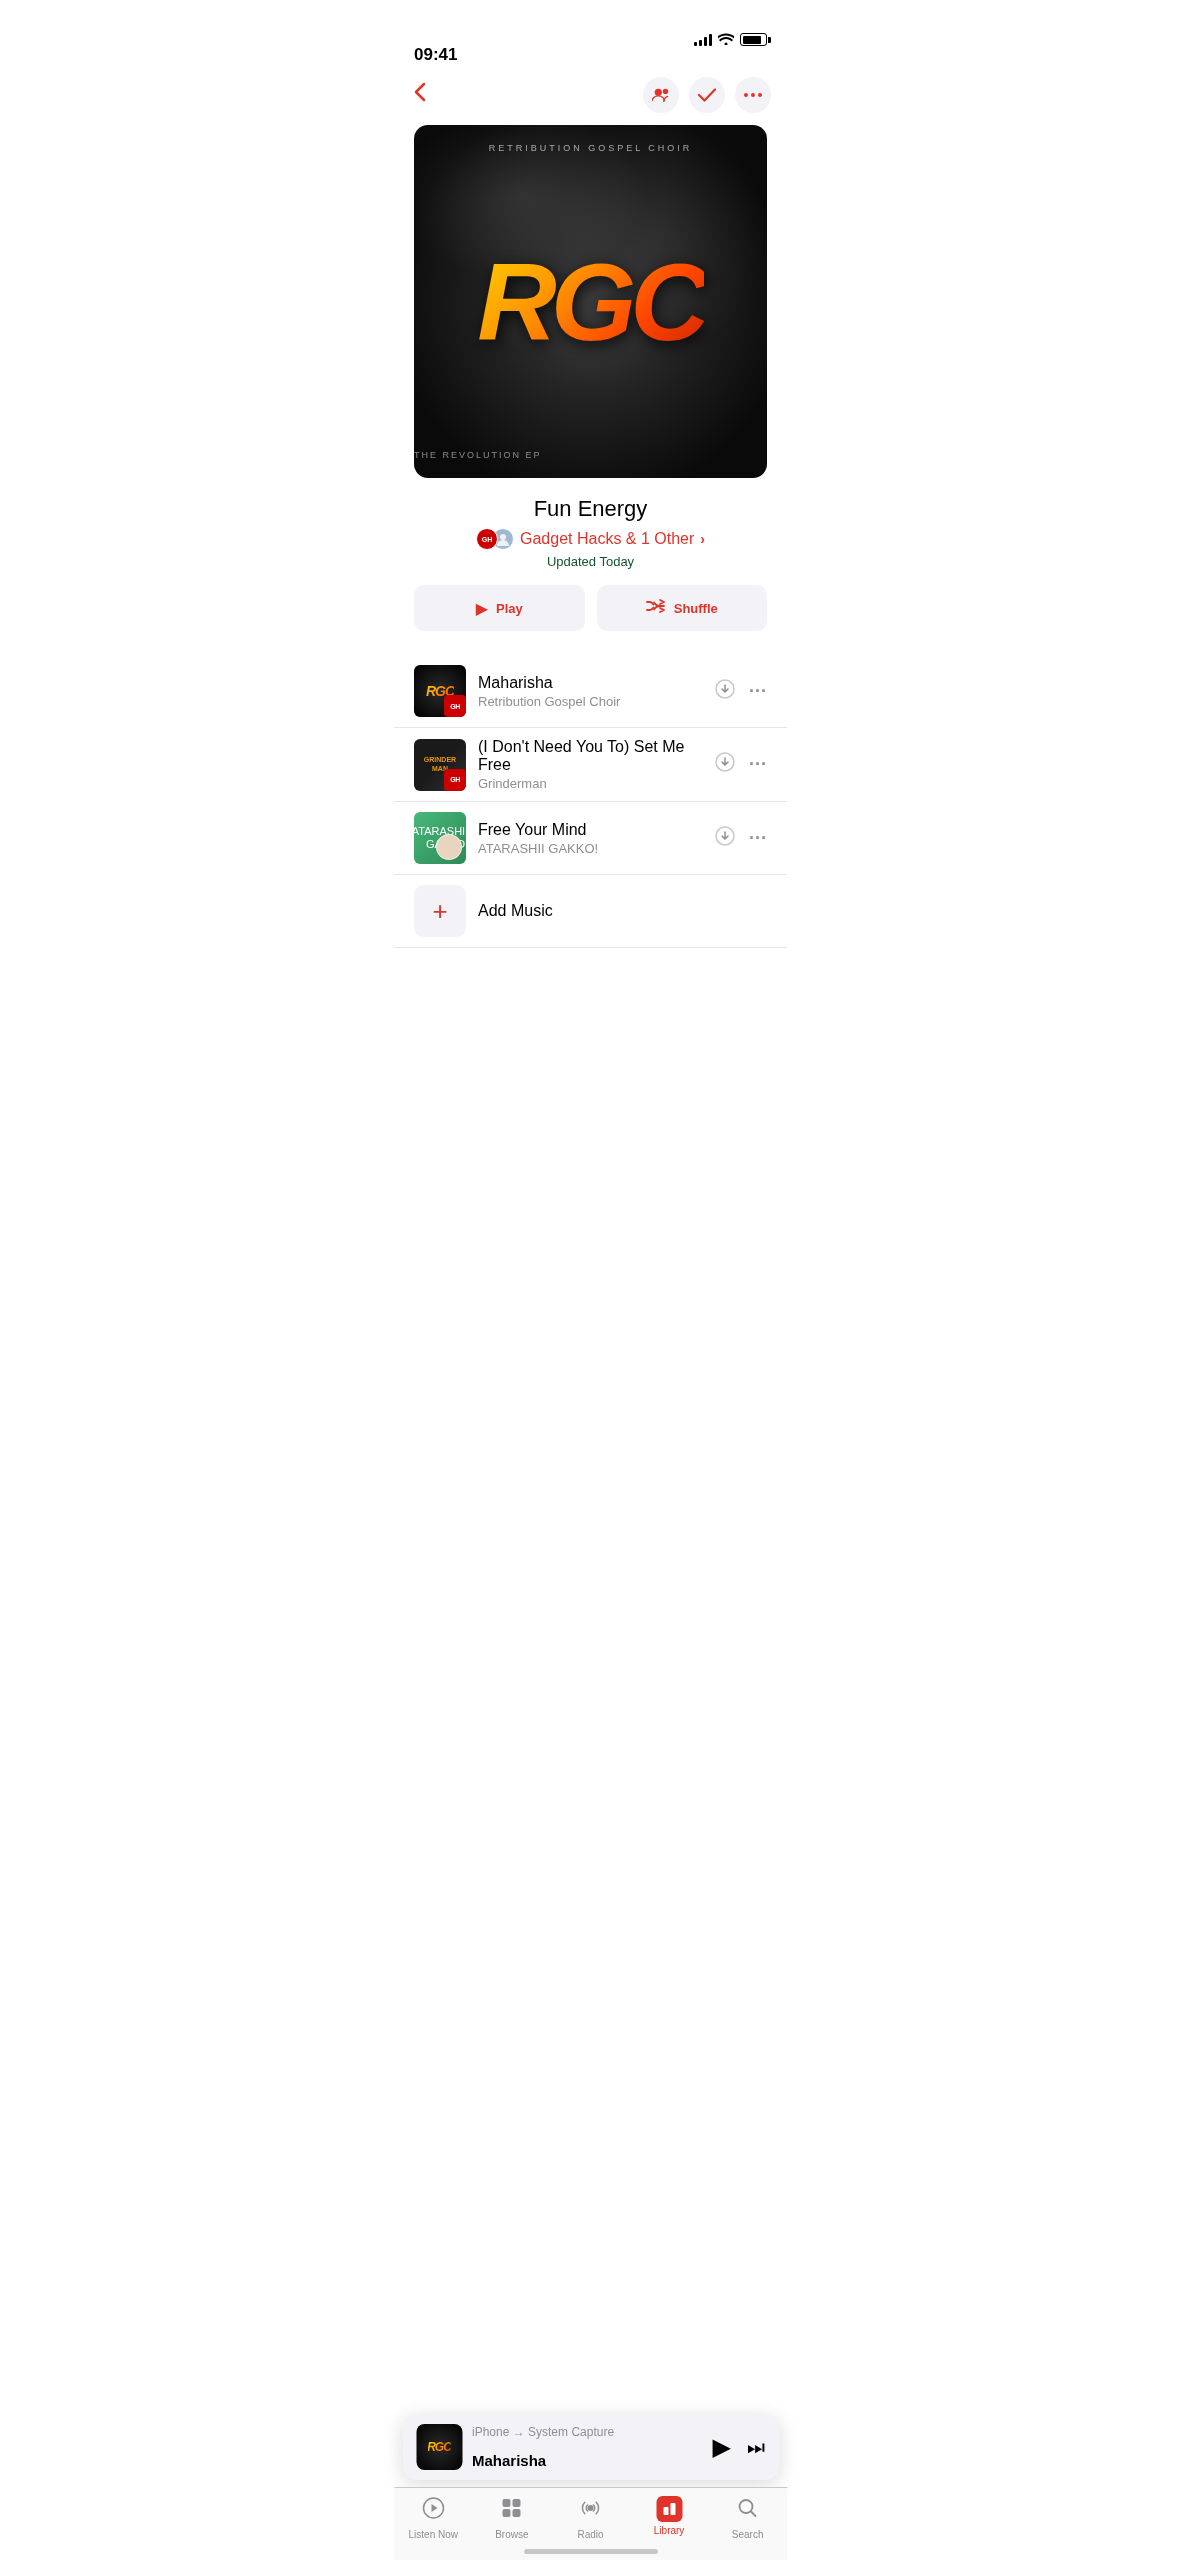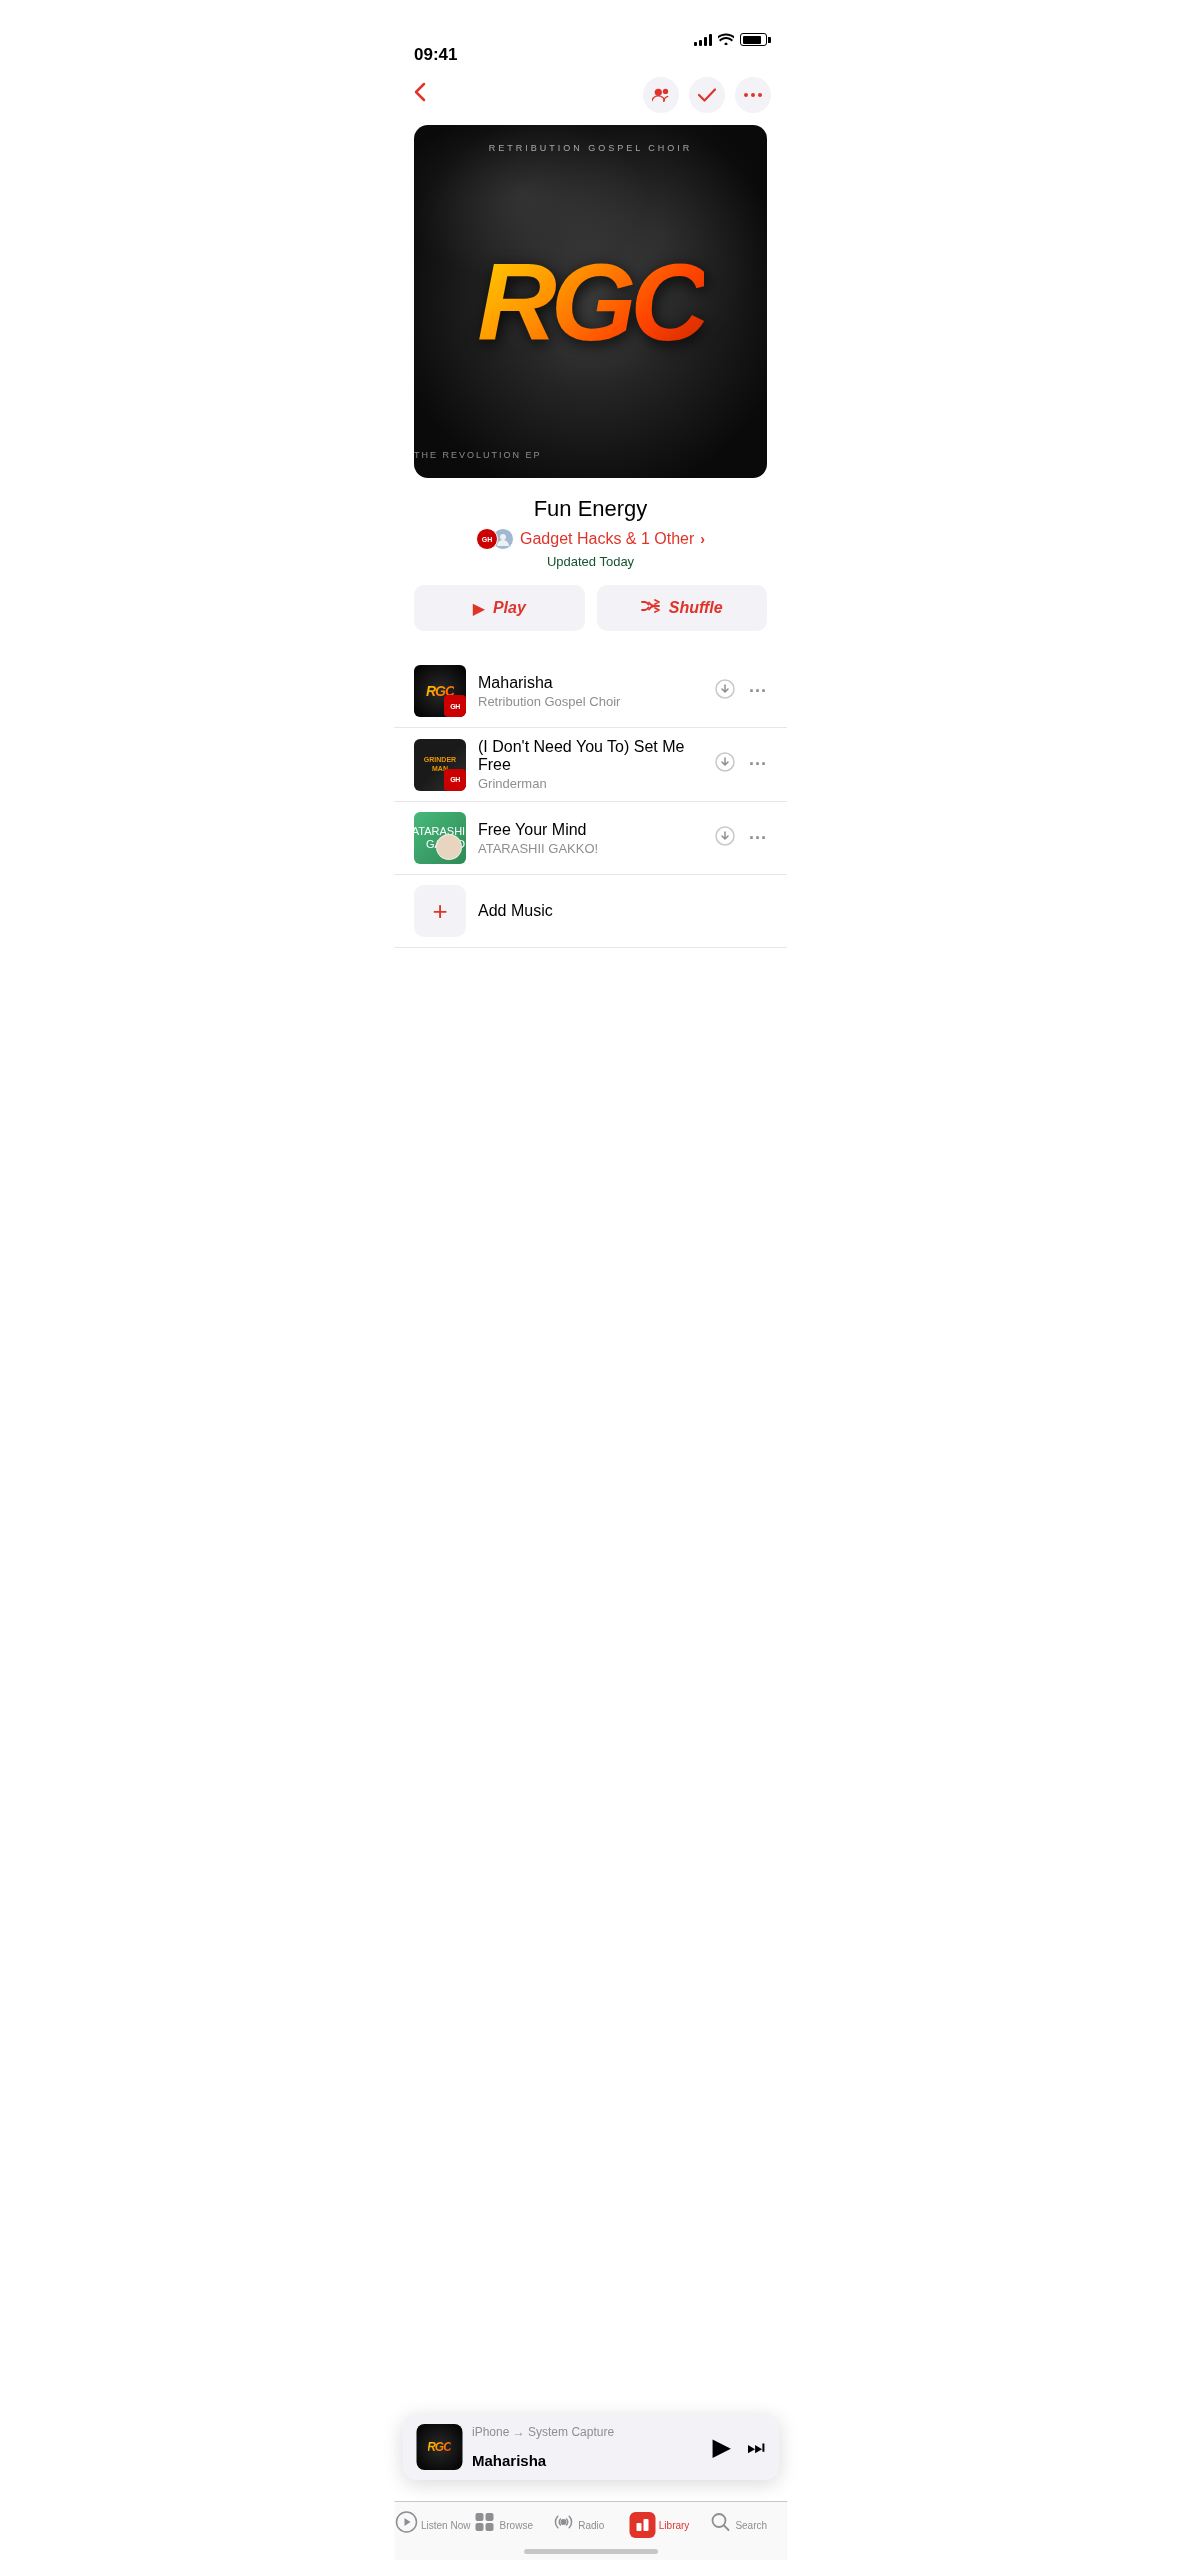--- a/index.html
+++ b/index.html
@@ -252,24 +252,23 @@
       border-radius: 10px;
       display: flex;
       align-items: center;
       justify-content: center;
       gap: 8px;
       cursor: pointer;
       border: none;
       outline: none;
     }
     .action-btn-label {
-      font-size: 16px;
+      font-size: 13px;
       font-weight: 600;
       color: #e0342a;
-      font-style: italic;
     }
     .action-btn-icon {
       color: #e0342a;
       font-size: 16px;
     }
 
     
     .song-list {
       padding: 0;
     }
@@ -452,21 +451,21 @@
       width: 393px;
       background: rgba(249, 249, 249, 0.95);
       backdrop-filter: blur(10px);
       border-top: 0.5px solid #c8c7cc;
       display: flex;
       padding: 8px 0 20px;
     }
     .tab-item {
       flex: 1;
       display: flex;
-      flex-direction: row;
+      flex-direction: column;
       align-items: center;
       gap: 3px;
       cursor: pointer;
     }
     .tab-icon {
       font-size: 22px;
       color: #8e8e93;
     }
     .tab-icon.active {
       color: #e0342a;

